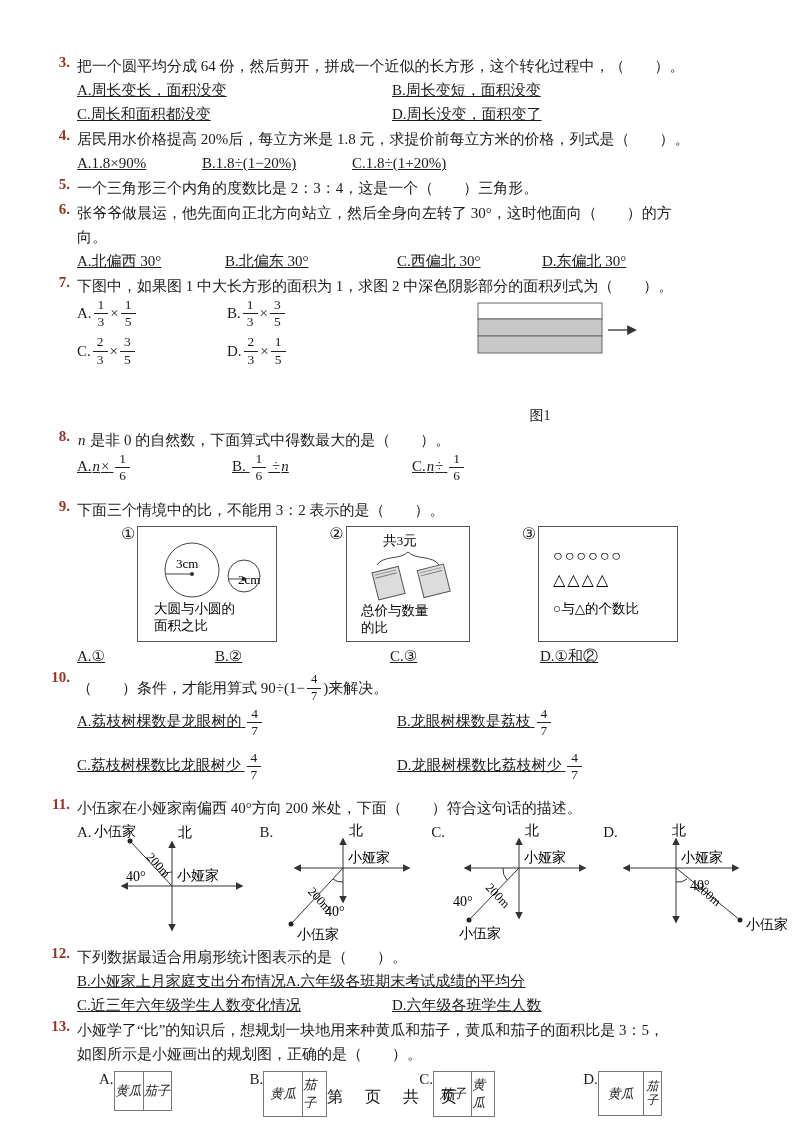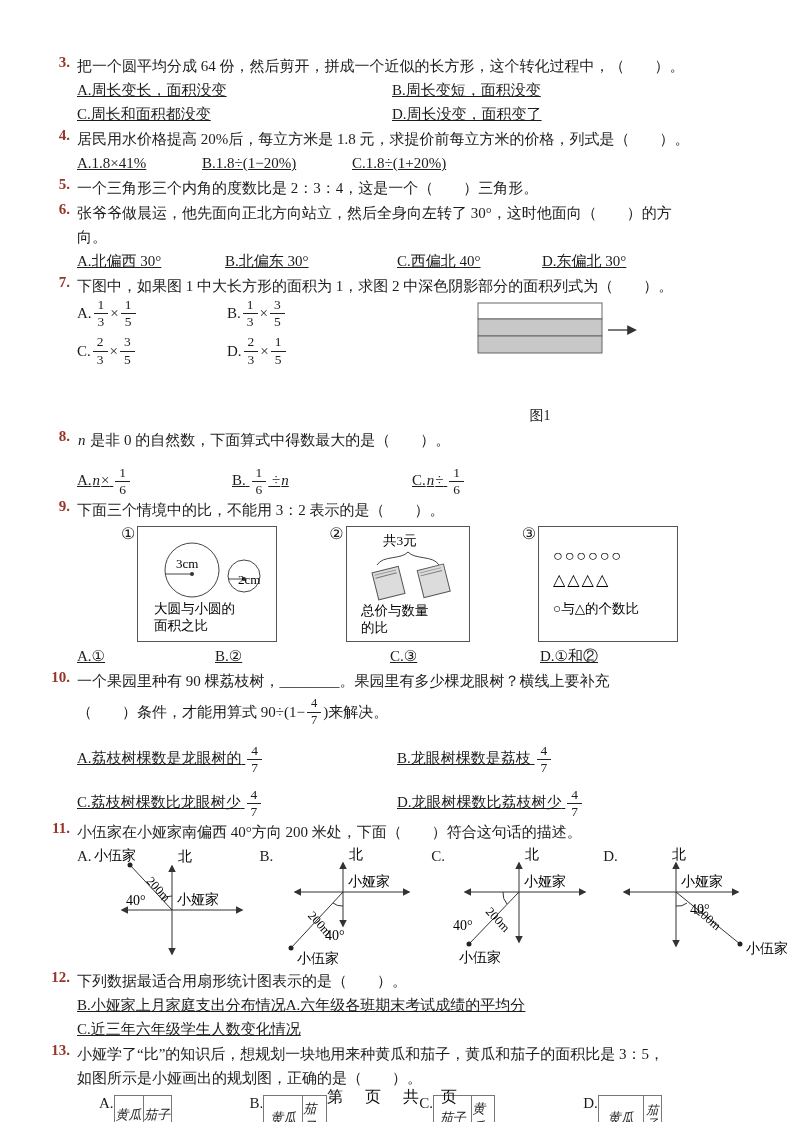--- a/index.html
+++ b/index.html
@@ -8,21 +8,21 @@
     font-family:"Liberation Serif","DejaVu Serif",serif;
     color:#1c1c1c;font-size:15px;position:relative;overflow:hidden;
     box-sizing:border-box;padding:54px 38px 0 38px;
   }
   .q{display:flex;margin-bottom:1px;}
   .qnum{flex:0 0 32px;text-align:right;padding-right:7px;color:#96352a;font-weight:bold;}
   .qbody{flex:1;min-width:0;}
   .line{line-height:24px;white-space:nowrap;}
   .opts{display:flex;line-height:24px;white-space:nowrap;text-decoration:underline;}
   .opts>span{display:inline-block;}
-  .opts.tall{align-items:flex-end;height:45px;}
+  .opts.tall{align-items:flex-start;height:45px;}
   .expr{display:inline-flex;align-items:center;}
   .frac{display:inline-flex;flex-direction:column;align-items:center;line-height:1.05;font-size:13.5px;margin:0 2px;vertical-align:middle;}
   .frac .fn{border-bottom:1px solid #222;padding:0 4px 1px;}
   .frac .fd{padding-top:1px;}
   .sfrac{font-size:12.5px;}
   i.var{font-family:"Liberation Serif",serif;font-style:italic;padding:0 1px;}
   
   .q7row{display:flex;align-items:flex-start;}
   .q7opts{width:400px;display:grid;grid-template-columns:150px 200px;row-gap:6px;}
   .q7fig{display:flex;align-items:flex-start;margin-top:4px;}
@@ -72,21 +72,21 @@
         <span>D.周长没变，面积变了</span>
       </div>
     </div>
   </div>
 
   <div class="q">
     <div class="qnum">4.</div>
     <div class="qbody">
       <div class="line">居民用水价格提高 20%后，每立方米是 1.8 元，求提价前每立方米的价格，列式是（　　）。</div>
       <div class="opts">
-        <span style="width:125px">A.1.8×41%</span>
+        <span style="width:125px">A.1.8×90%</span>
         <span style="width:150px">B.1.8÷(1−20%)</span>
         <span>C.1.8÷(1+20%)</span>
       </div>
     </div>
   </div>
 
   <div class="q">
     <div class="qnum">5.</div>
     <div class="qbody">
       <div class="line">一个三角形三个内角的度数比是 2：3：4，这是一个（　　）三角形。</div>
@@ -94,21 +94,21 @@
   </div>
 
   <div class="q">
     <div class="qnum">6.</div>
     <div class="qbody">
       <div class="line">张爷爷做晨运，他先面向正北方向站立，然后全身向左转了 30°，这时他面向（　　）的方</div>
       <div class="line">向。</div>
       <div class="opts">
         <span style="width:148px">A.北偏西 30°</span>
         <span style="width:172px">B.北偏东 30°</span>
-        <span style="width:145px">C.西偏北 40°</span>
+        <span style="width:145px">C.西偏北 30°</span>
         <span>D.东偏北 30°</span>
       </div>
     </div>
   </div>
 
   <div class="q">
     <div class="qnum">7.</div>
     <div class="qbody">
       <div class="line">下图中，如果图 1 中大长方形的面积为 1，求图 2 中深色阴影部分的面积列式为（　　）。</div>
       <div class="q7row">
@@ -269,21 +269,20 @@
         <span style="width:175px">B.②</span>
         <span style="width:150px">C.③</span>
         <span>D.①和②</span>
       </div>
     </div>
   </div>
 
   <div class="q">
     <div class="qnum">10.</div>
     <div class="qbody">
-      <div class="line">一个果园里种有 90 棵荔枝树，________。果园里有多少棵龙眼树？横线上要补充</div>
       <div class="line" style="height:38px;display:flex;align-items:center">
         <span>（　　）条件，才能用算式 90÷(1−</span>
         <span class="frac sfrac">
             <span class="fn">4</span>
             <span class="fd">7</span>
           </span>
         <span>)来解决。</span>
       </div>
       <div class="opts tall" style="height:44px">
         <span class="expr" style="width:320px">
@@ -392,20 +391,21 @@
   <div class="q">
     <div class="qnum">12.</div>
     <div class="qbody">
       <div class="line">下列数据最适合用扇形统计图表示的是（　　）。</div>
       <div class="opts">
         <span>B.小娅家上月家庭支出分布情况</span>
         <span style="width:315px">A.六年级各班期末考试成绩的平均分</span>
       </div>
       <div class="opts">
         <span style="width:315px">C.近三年六年级学生人数变化情况</span>
+        <span>D.六年级各班学生人数</span>
       </div>
     </div>
   </div>
 
   <div class="q">
     <div class="qnum">13.</div>
     <div class="qbody">
       <div class="line">小娅学了“比”的知识后，想规划一块地用来种黄瓜和茄子，黄瓜和茄子的面积比是 3：5，</div>
       <div class="line">如图所示是小娅画出的规划图，正确的是（　　）。</div>
       <div class="plotrow">

